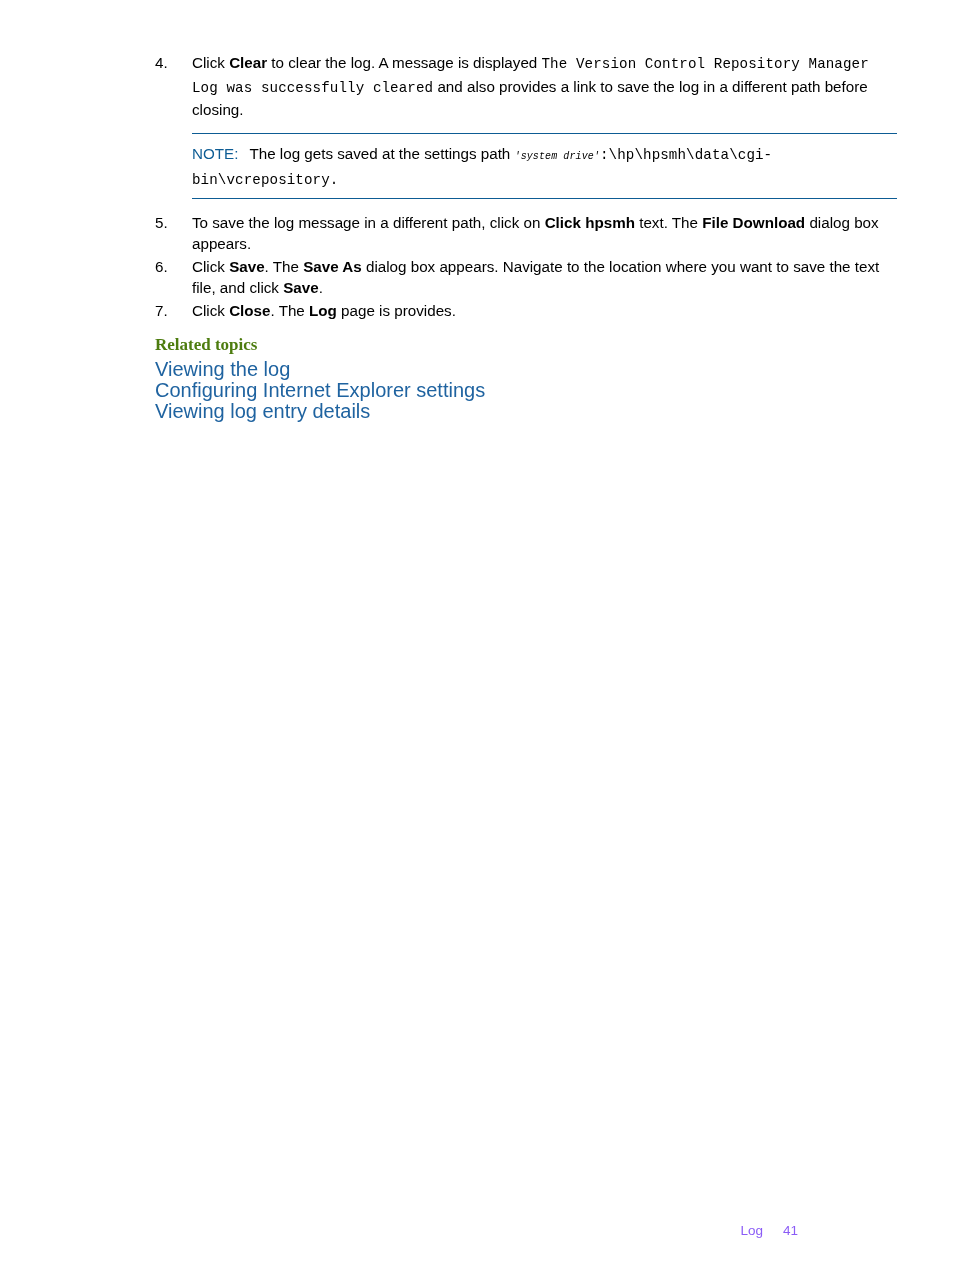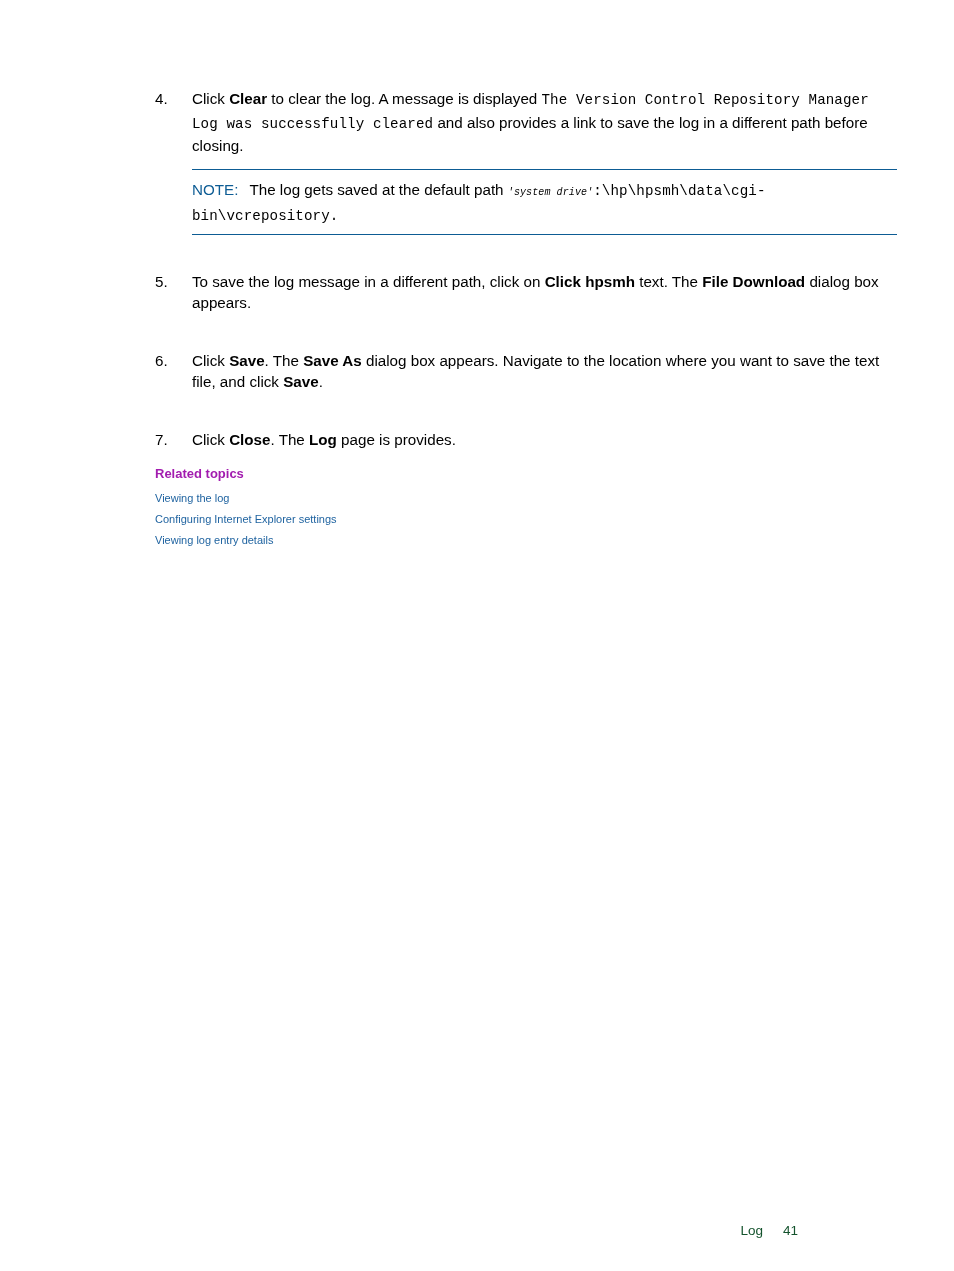--- a/index.html
+++ b/index.html
@@ -55,21 +55,20 @@
     position: absolute;
     left: 0;
     top: 0;
     width: 26px;
     text-align: left;
     font-size: 15.2px;
     line-height: 21.5px;
   }
   .step-body {
     display: block;
-    margin-top: 36px;
   }
   b, strong {
     font-weight: bold;
   }
   .mono {
     font-family: "Liberation Mono", "DejaVu Sans Mono", monospace;
     font-size: 14.2px;
     letter-spacing: 0.1px;
   }
   .mono-i {
@@ -92,48 +91,49 @@
   }
   .note-label {
     font-weight: normal;
     color: #0d5c94;
     margin-right: 11px;
   }
 
   
   .related-heading {
     margin: 13px 0 4px 0;
-    font-size: 13px;
+    font-size: 17px;
     font-weight: bold;
     line-height: 21px;
-    color: #a21caf;
+    color: #4d7c0f;
+    font-family: Liberation Serif, serif;
   }
   .related-links {
     list-style: none;
     margin: 0;
     padding: 0;
   }
   .related-links li {
-    font-size: 11px;
+    font-size: 20px;
     line-height: 21px;
   }
   .related-links a {
     color: #1f63a0;
     text-decoration: none;
   }
 
   
   .footer {
     position: absolute;
     left: 0;
     top: 1223px;
     width: 856px;
     height: 20px;
     font-size: 13.5px;
-    color: #14532d;
+    color: #8b5cf6;
   }
   .footer-inner {
     position: absolute;
     right: 58px;
     top: 0;
     white-space: nowrap;
   }
   .footer-chapter {
     margin-right: 20px;
   }
@@ -147,21 +147,21 @@
 
     <ol class="steps">
 
       <li class="step">
         <span class="step-num">4.</span>
         <span class="step-body"><span>Click </span><b>Clear</b><span> to clear the log. A message is displayed </span><span class="mono">The Version Control Repository Manager Log was successfully cleared</span><span> and also provides a link to save the log in a different path before closing.</span></span>
       </li>
 
       <li style="list-style:none">
         <div class="note">
-          <span class="note-label">NOTE:</span><span>The log gets saved at the default path </span><span class="mono-i">'system drive'</span><span class="mono">:\hp\hpsmh\data\cgi-bin\vcrepository.</span>
+          <span class="note-label">NOTE:</span><span>The log gets saved at the settings path </span><span class="mono-i">'system drive'</span><span class="mono">:\hp\hpsmh\data\cgi-bin\vcrepository.</span>
         </div>
       </li>
 
       <li class="step">
         <span class="step-num">5.</span>
         <span class="step-body"><span>To save the log message in a different path, click on </span><b>Click hpsmh</b><span> text. The </span><b>File Download</b><span> dialog box appears.</span></span>
       </li>
 
       <li class="step">
         <span class="step-num">6.</span>

